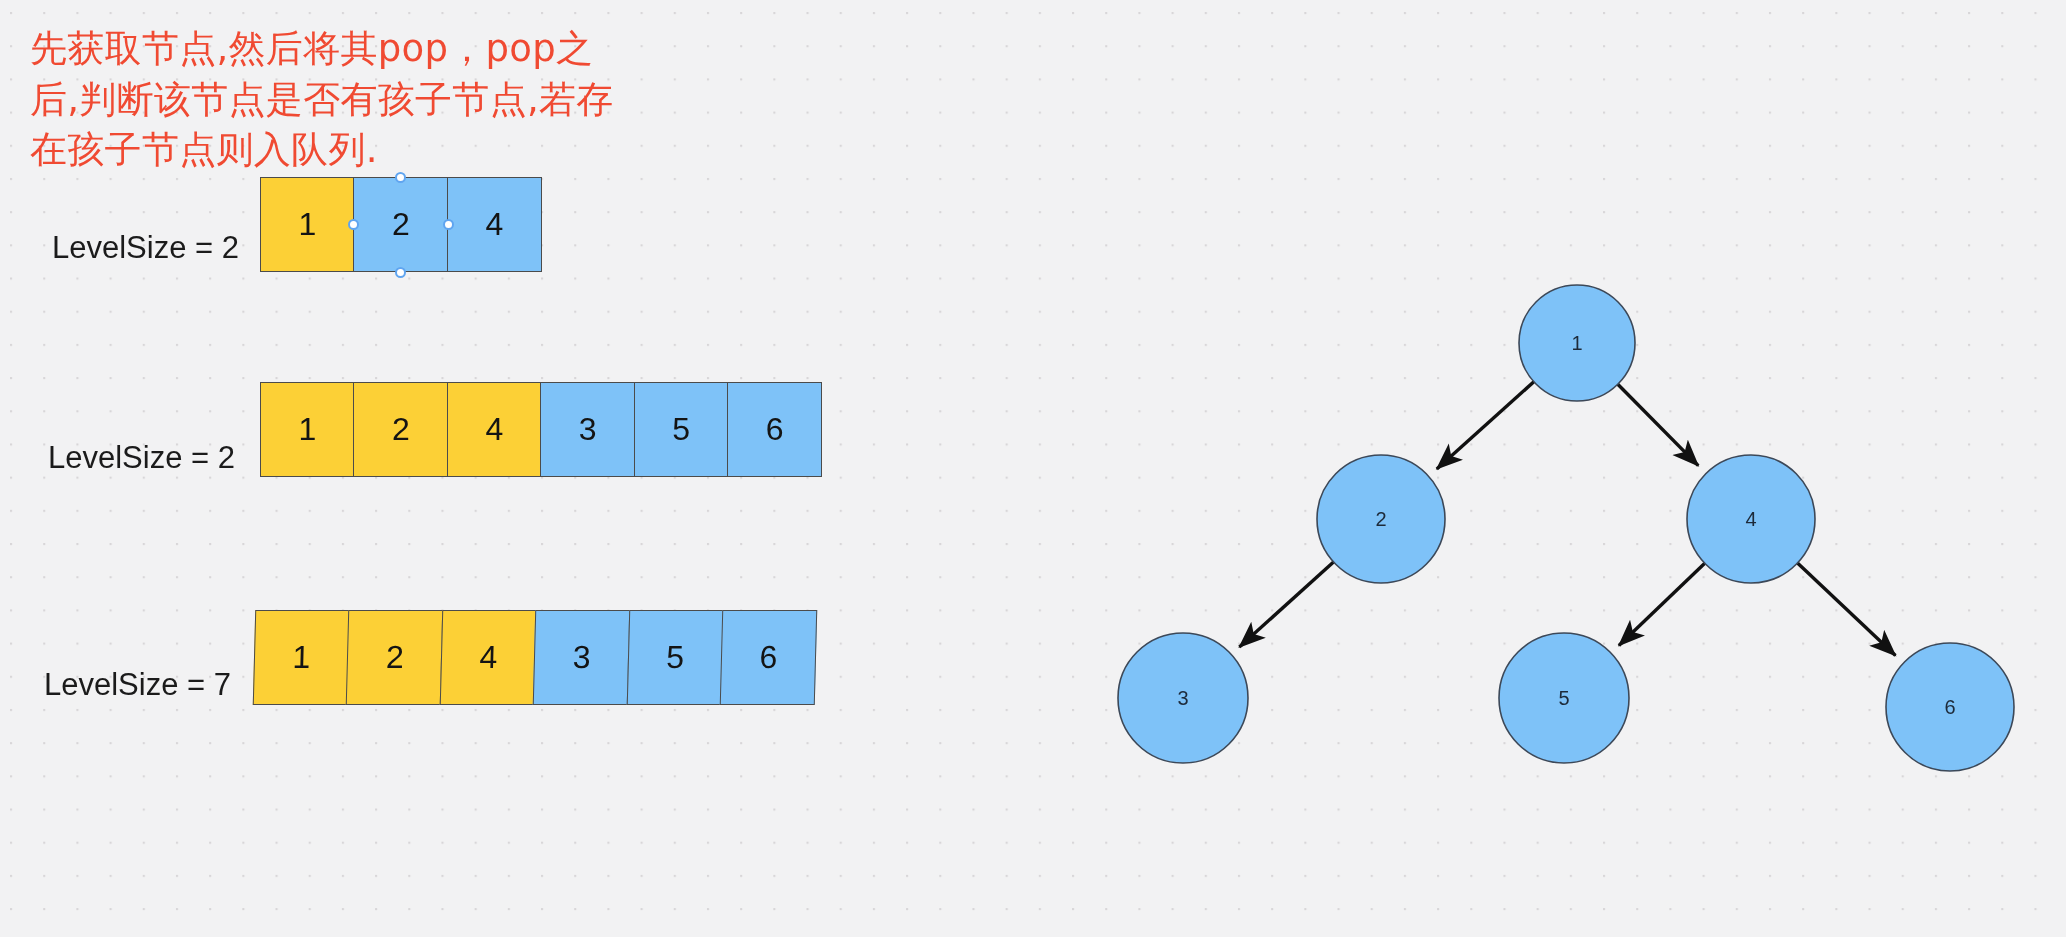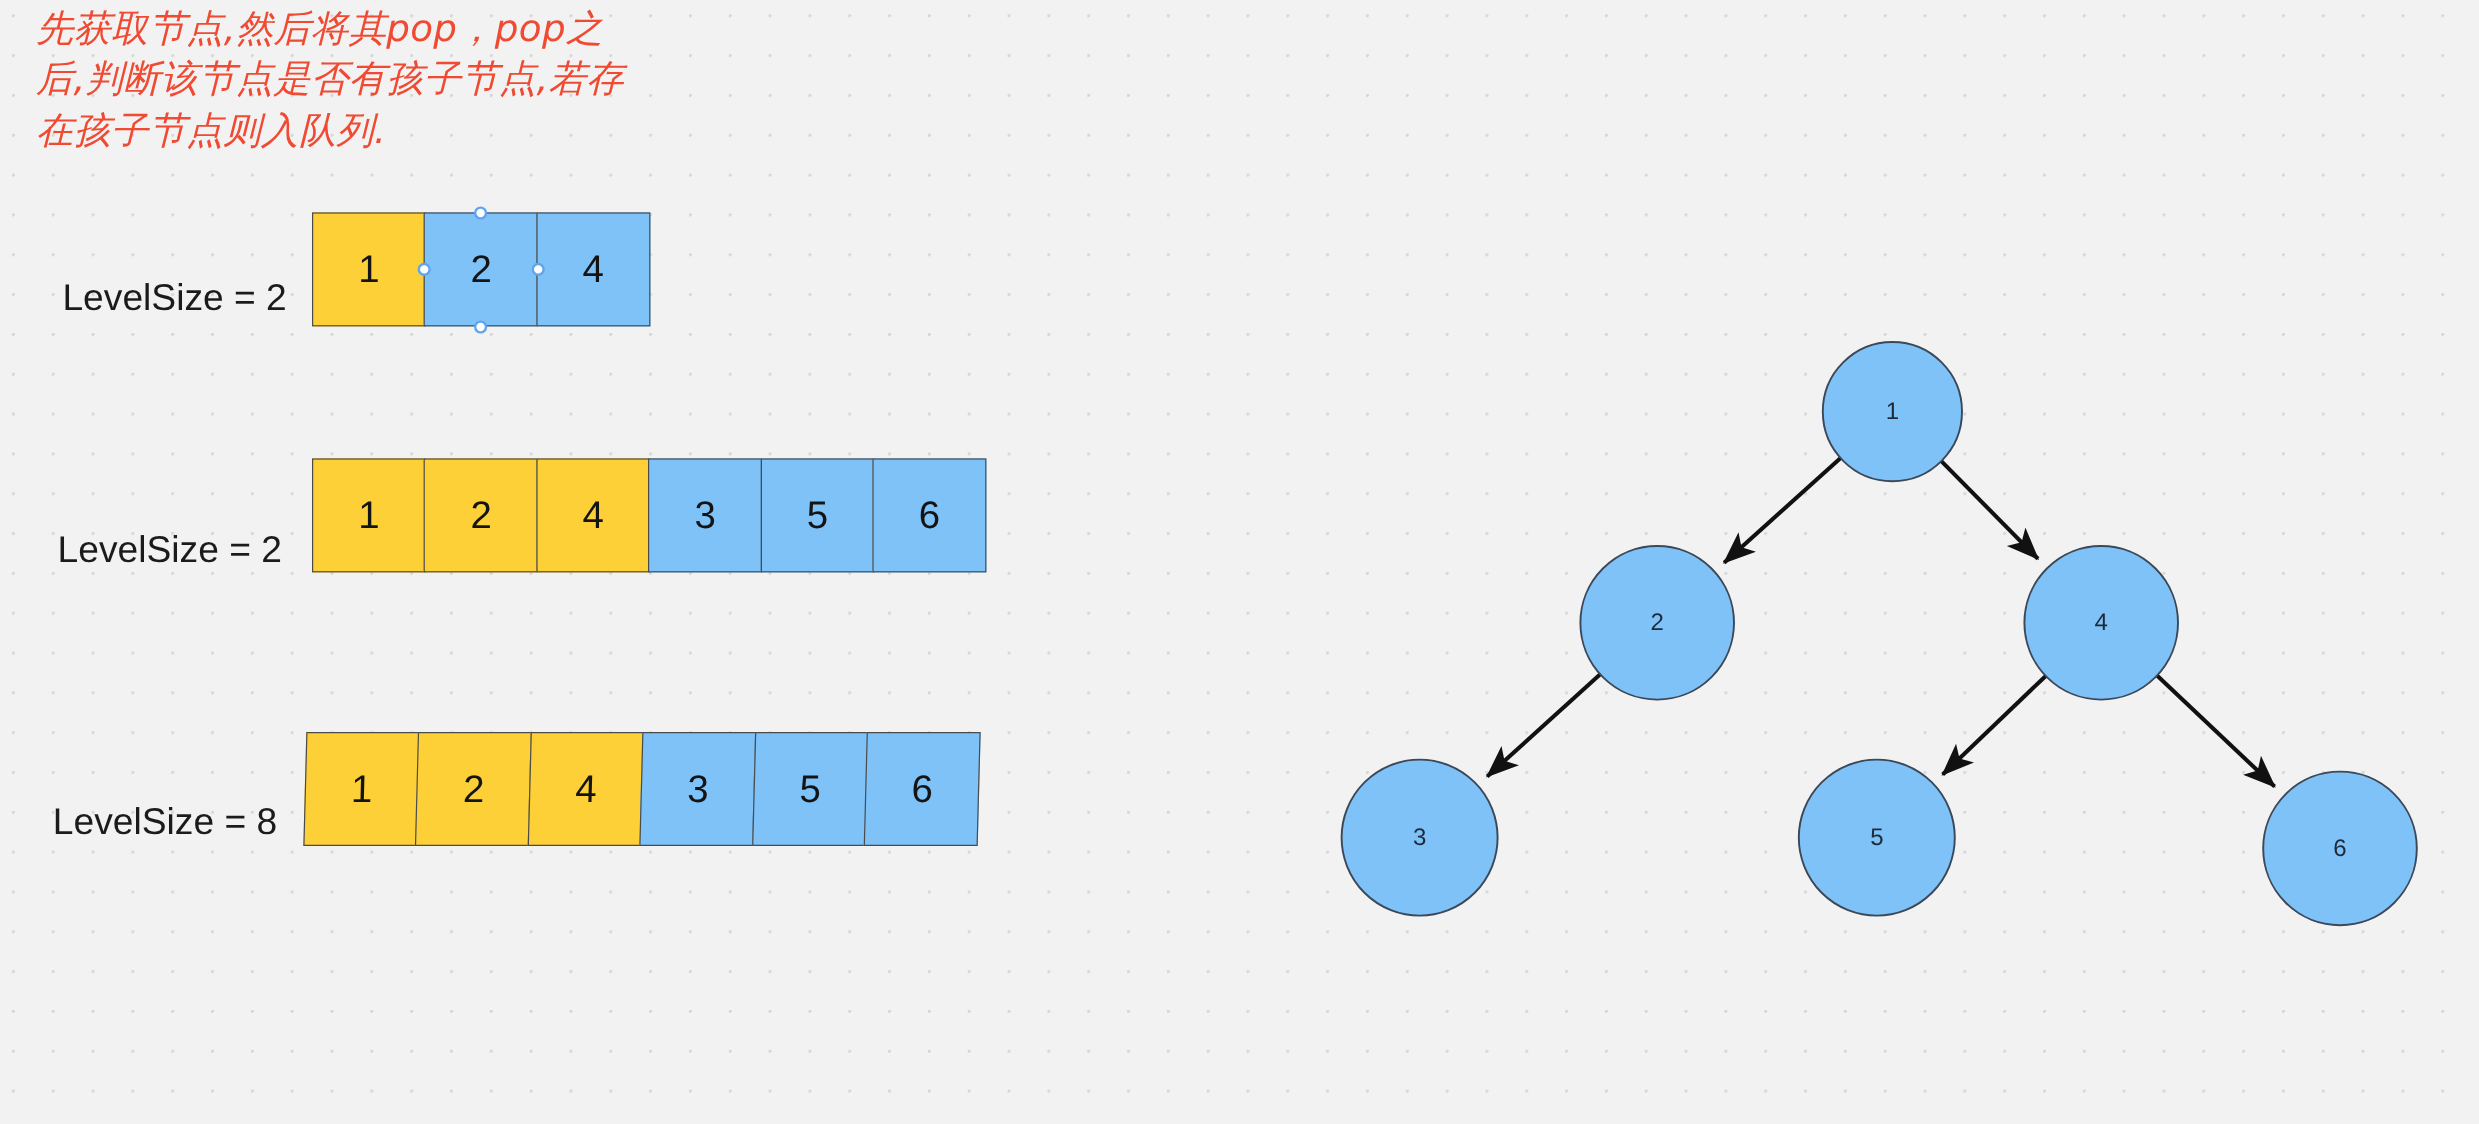--- a/index.html
+++ b/index.html
@@ -26,29 +26,28 @@
     background-image:
       radial-gradient(circle at 1px 1px, #d8d6d8 1.15px, rgba(0,0,0,0) 1.6px);
     background-size: 33.2px 33.2px;
     background-position: 10px 12px;
   }
 
   
   .note {
     position: absolute;
     left: 30px;
-    top: 3px;
+    top: 24px;
     width: 640px;
     color: #f04a32;
-    font-size: 31px;
+    font-size: 37px;
     line-height: 1.37;
     font-family: "DejaVu Sans", "Liberation Sans", sans-serif;
     letter-spacing: 0.3px;
     white-space: pre-line;
-    font-style: italic;
   }
 
   
   .row {
     position: absolute;
   }
   .row-label {
     position: absolute;
     font-size: 31px;
     color: #1b1b1b;
@@ -139,21 +138,21 @@
       <div class="cell yellow">1</div>
       <div class="cell yellow">2</div>
       <div class="cell yellow">4</div>
       <div class="cell blue">3</div>
       <div class="cell blue">5</div>
       <div class="cell blue">6</div>
     </div>
 </div>
 
 <div id="row3" class="row">
-  <div class="row-label" style="left:44px; top:667px;">LevelSize = 8</div>
+  <div class="row-label" style="left:44px; top:667px;">LevelSize = 7</div>
   <div class="cells" id="row3-cells" style="left:254px; top:610px;">
       <div class="cell yellow">1</div>
       <div class="cell yellow">2</div>
       <div class="cell yellow">4</div>
       <div class="cell blue">3</div>
       <div class="cell blue">5</div>
       <div class="cell blue">6</div>
     </div>
 </div>
 

